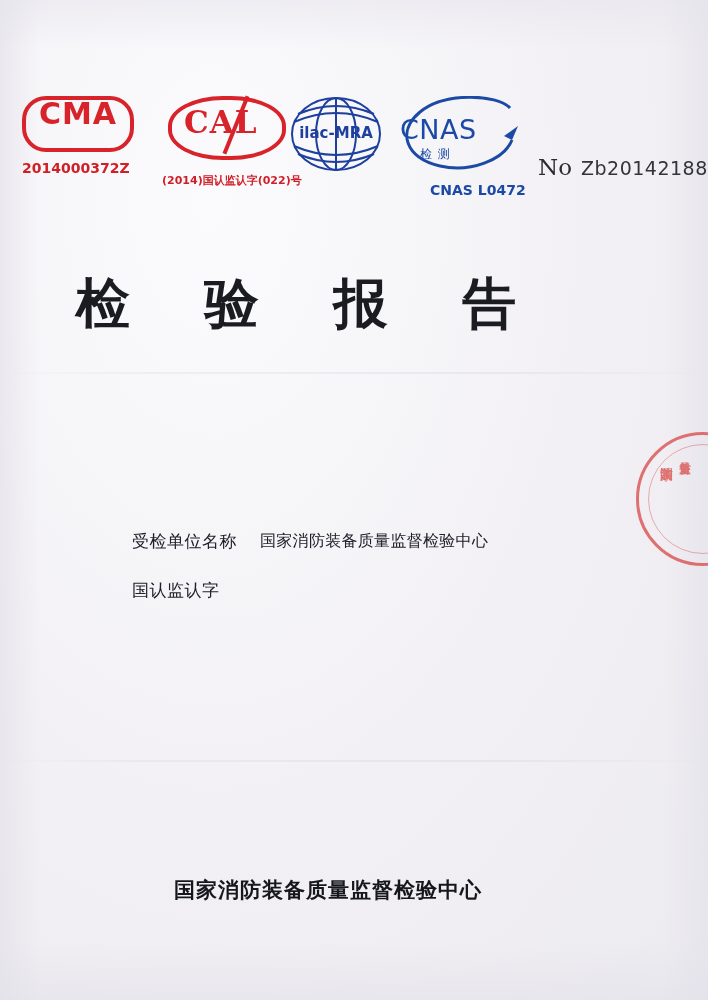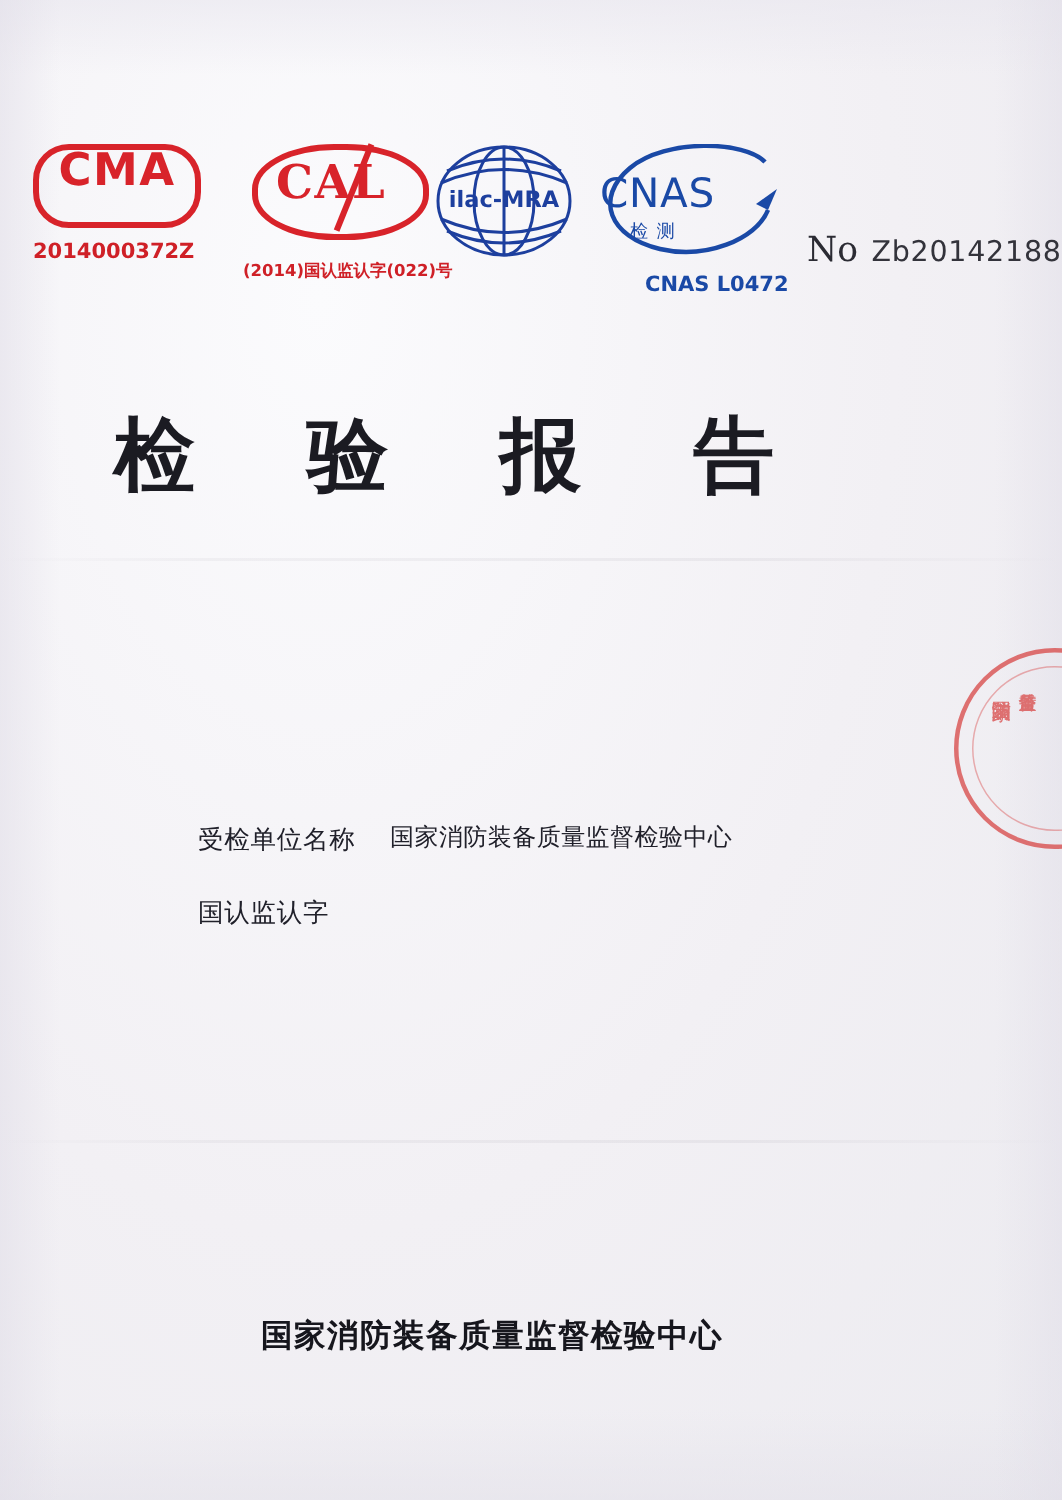--- a/index.html
+++ b/index.html
@@ -215,24 +215,23 @@
 
   
   .fields {
     position: absolute;
     top: 528px;
     left: 132px;
     width: 470px;
   }
   .field-row {
     display: flex;
-    align-items: flex-start;
+    align-items: center;
     margin-bottom: 23px;
     height: 26px;
-    margin-top: 20px;
   }
   .field-label {
     font-family: "DejaVu Sans", "Liberation Sans", sans-serif;
     font-size: 17px;
     color: #20202a;
     width: 128px;
     flex: none;
     letter-spacing: 0.5px;
   }
   .field-label.spaced {

